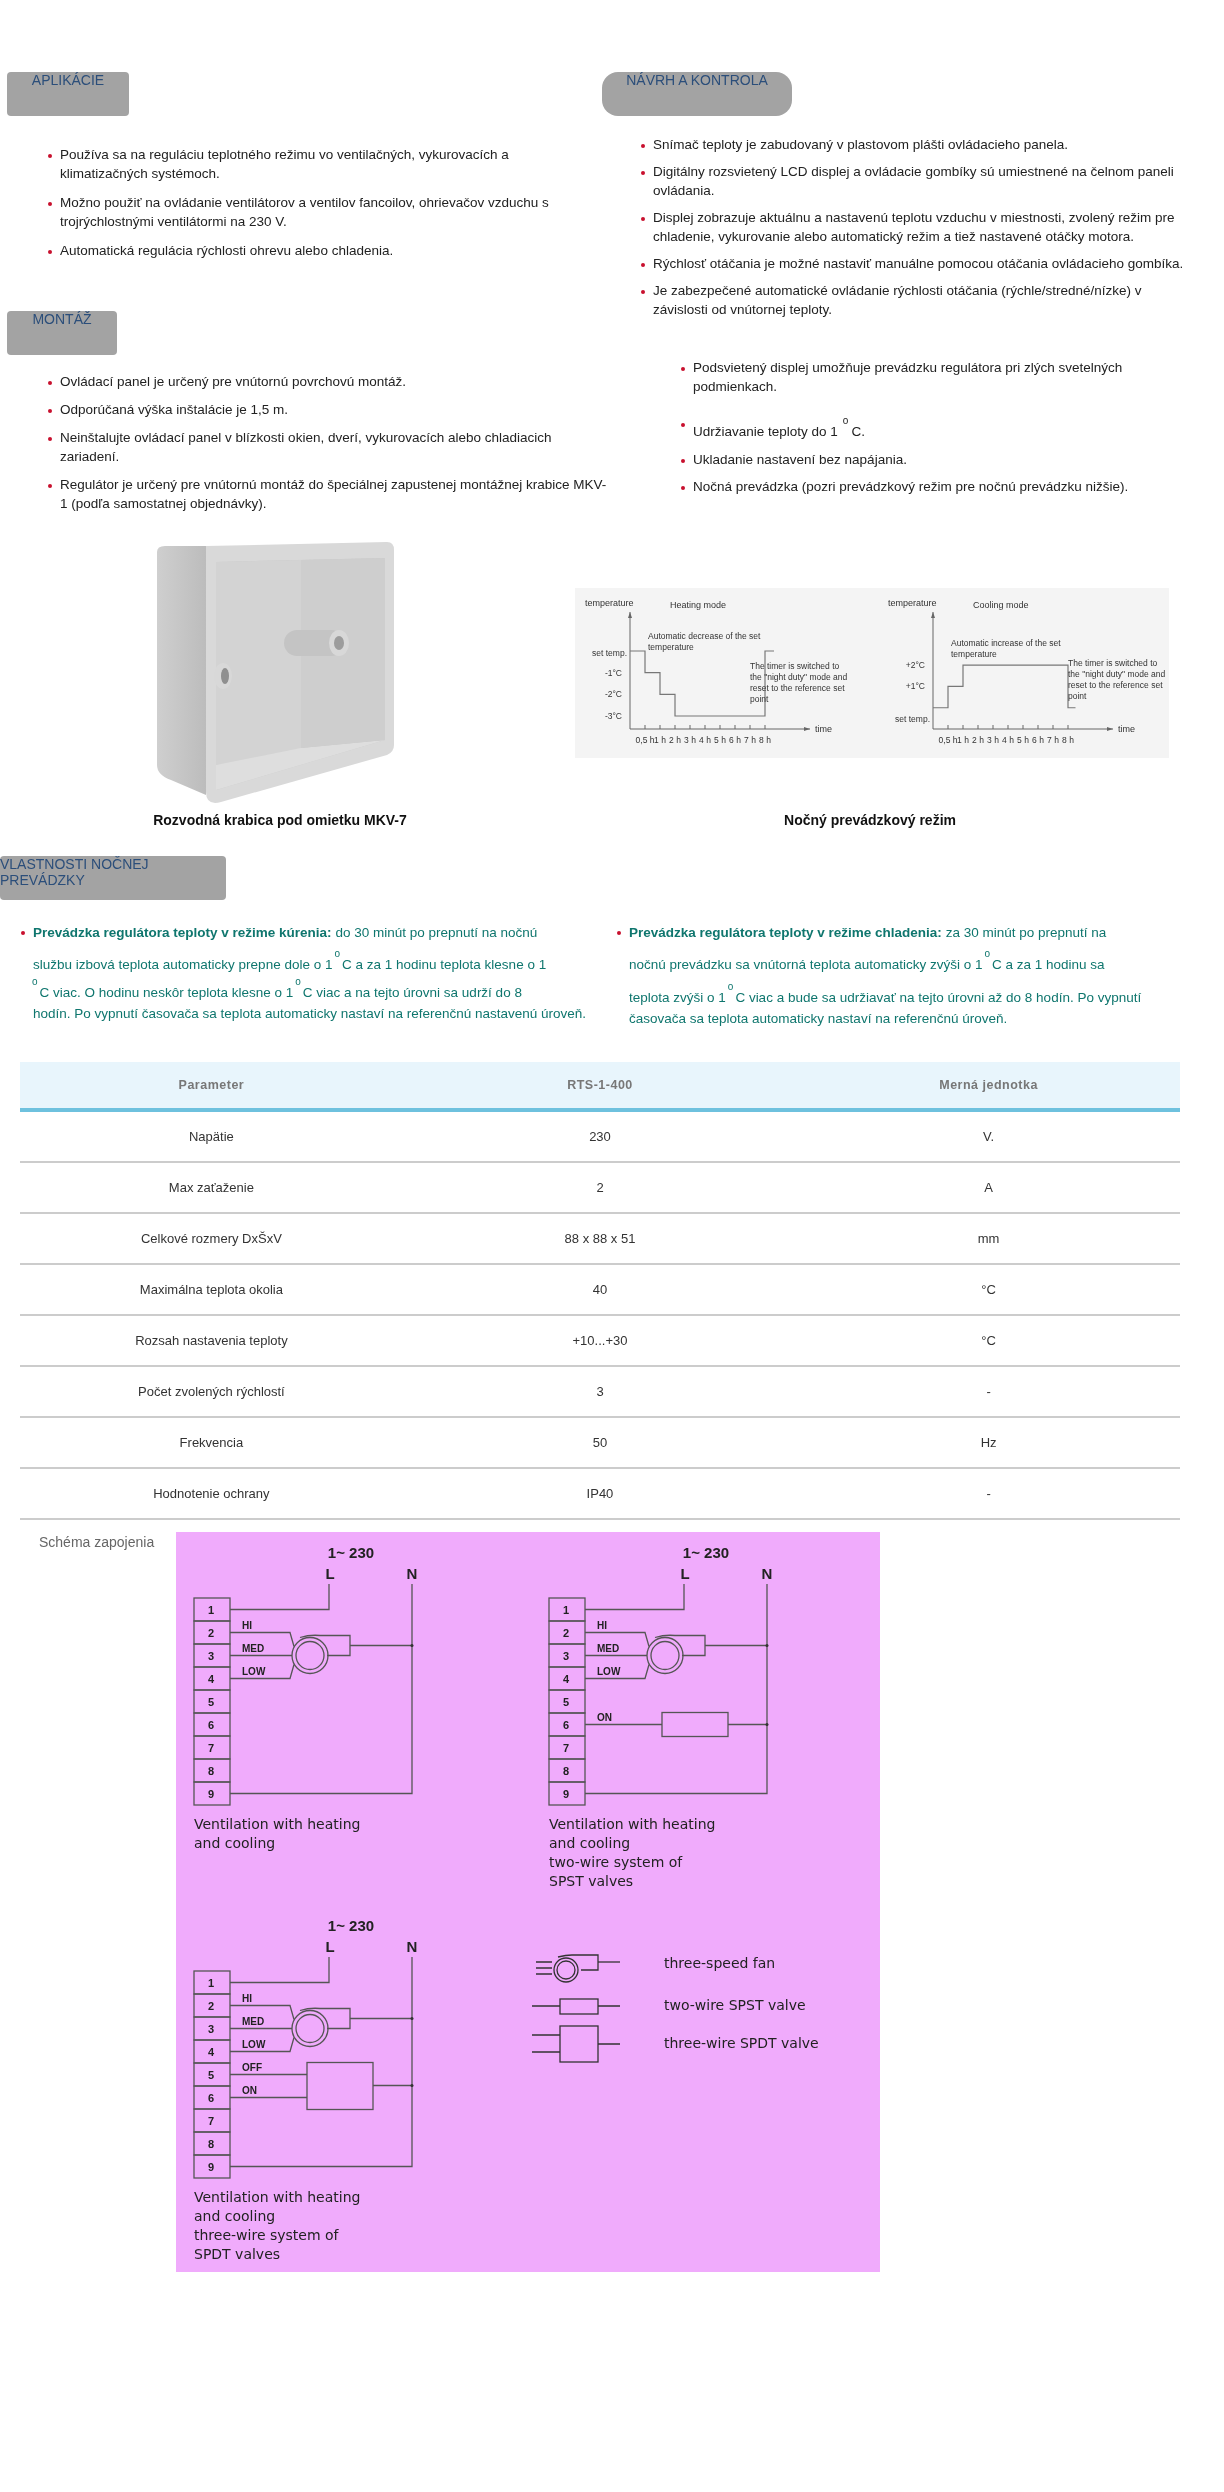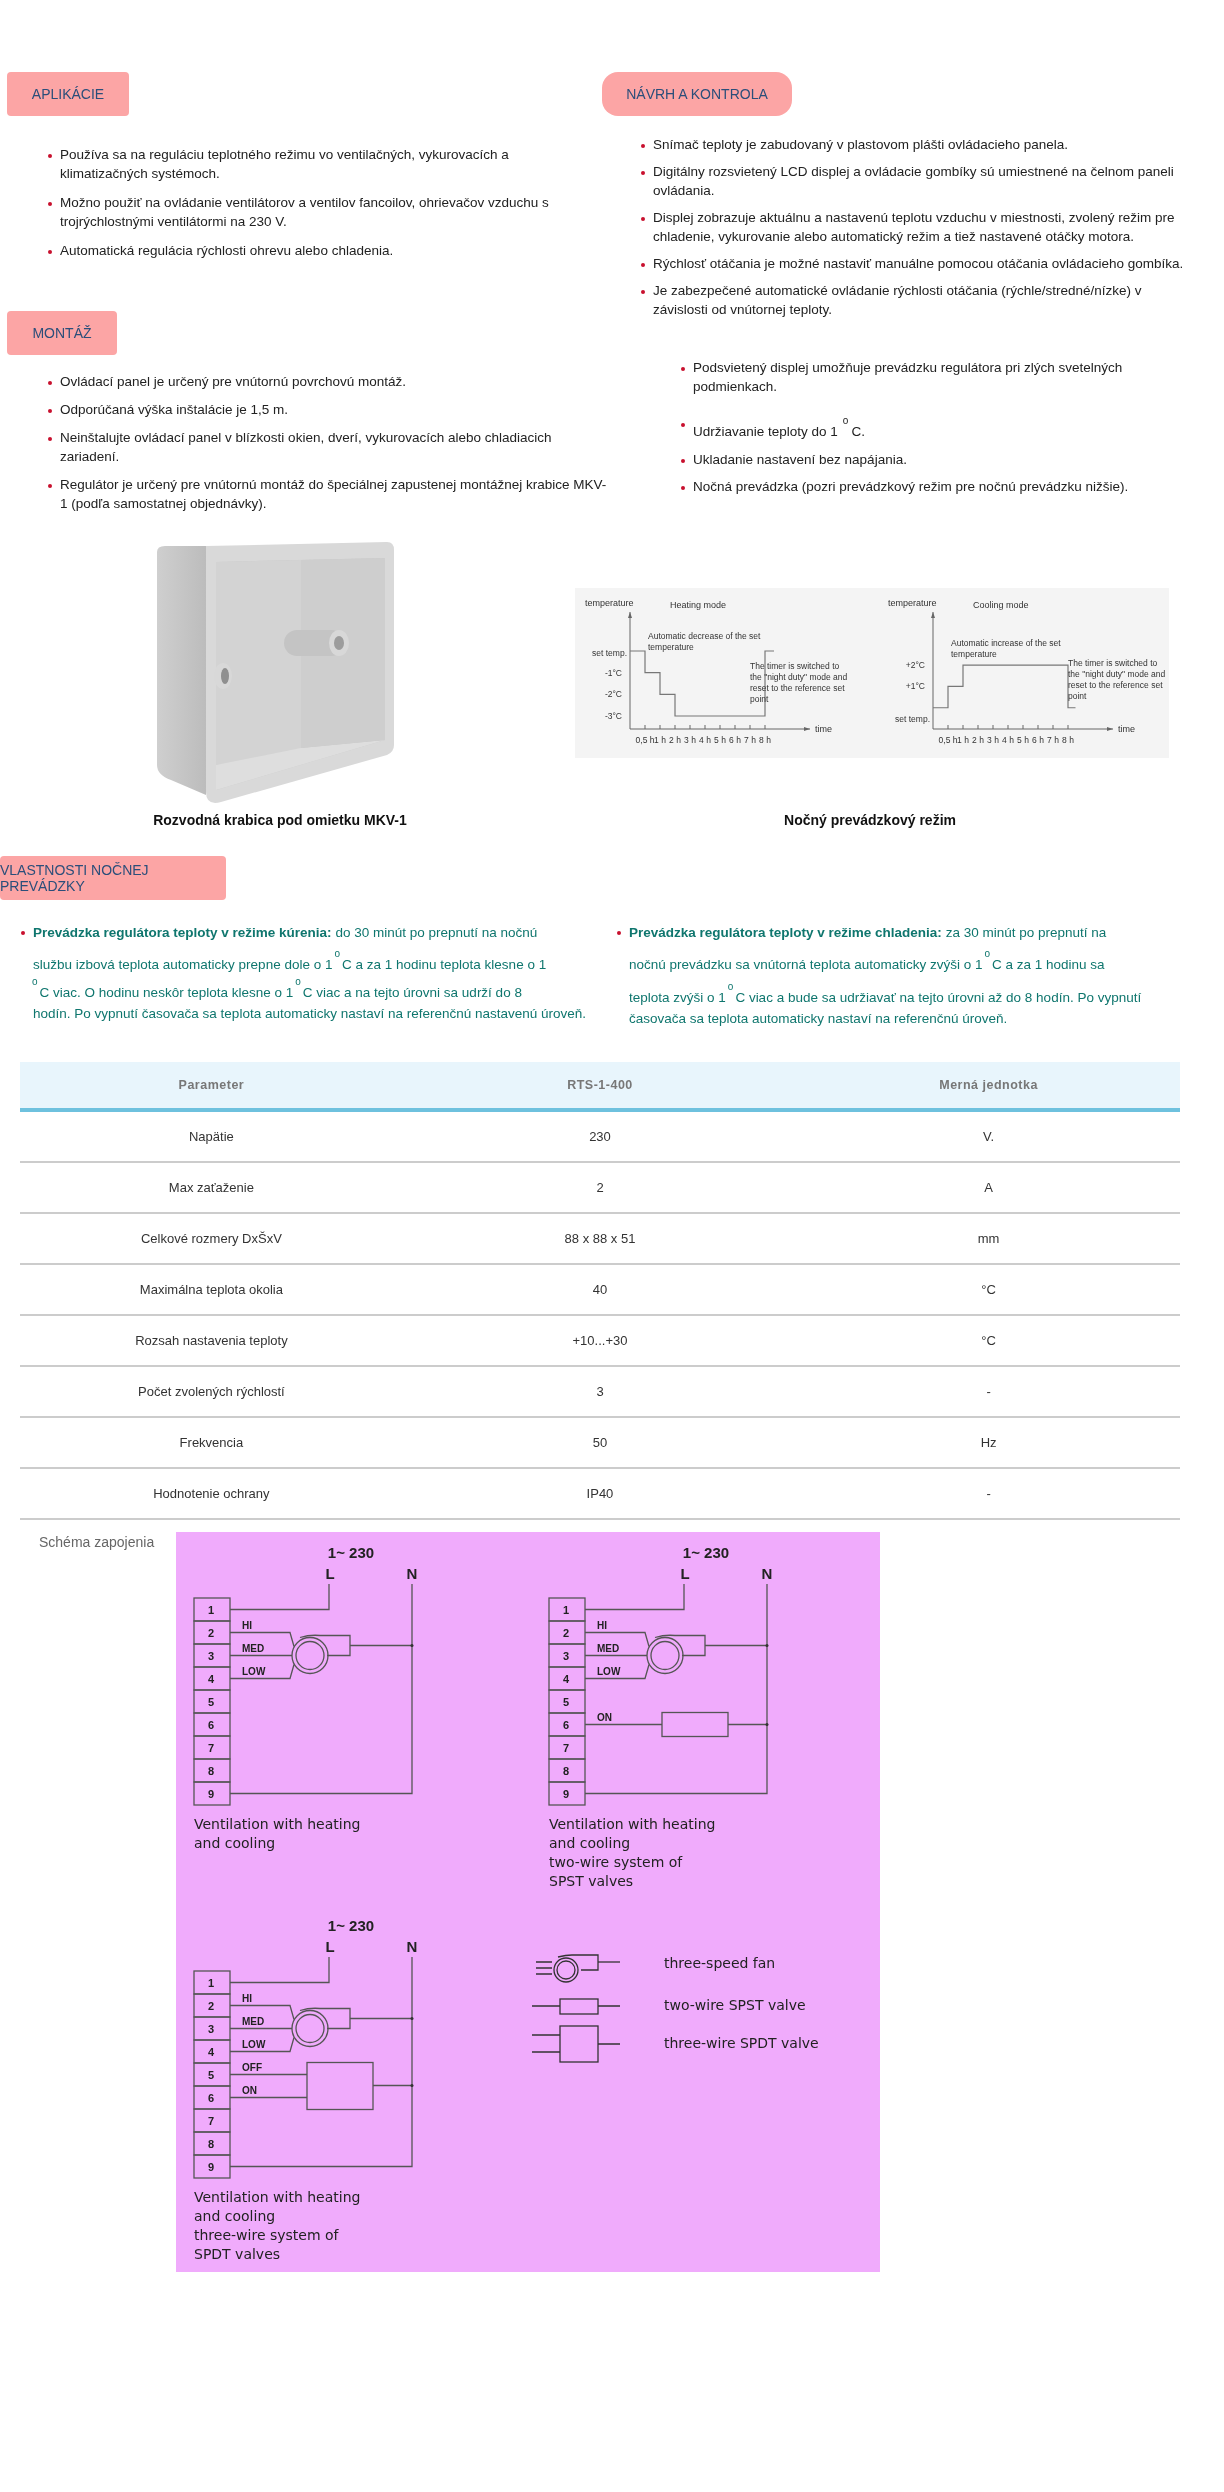--- a/index.html
+++ b/index.html
@@ -1,20 +1,20 @@
 <!DOCTYPE html>
 <html><head>
 <meta charset="utf-8">
 <style>
   html, body { margin: 0; padding: 0; background: #ffffff; }
   body { width: 1224px; height: 2492px; position: relative; overflow: hidden;
          font-family: "Liberation Sans", sans-serif; color: #222; }
   .abs { position: absolute; }
-  .tab { position: absolute; background: #fca5a5; border-radius: 4px;
-         color: #2b4e7a; font-size: 14px; display: flex; align-items: center; justify-content: center;
+  .tab { position: absolute; background: #a3a3a3; border-radius: 4px;
+         color: #2b4e7a; font-size: 14px; display: flex; align-items: flex-start; justify-content: center;
          letter-spacing: 0; }
   ul.bul { list-style: none; margin: 0; padding: 0; position: absolute; font-size: 13.5px; line-height: 19px; color: #222; }
   ul.bul li { position: relative; padding-left: 12px; margin-bottom: 10px; }
   ul.bul li::before { content: ""; position: absolute; left: 0; top: 9px; width: 4px; height: 4px;
                       border-radius: 50%; background: #c8102e; }
   .caption { position: absolute; font-weight: bold; font-size: 14px; color: #111; text-align: center; }
   .night p { margin: 0; }
   .night { position: absolute; font-size: 13.5px; line-height: 19px; color: #0f766e; padding-left: 12px; }
   .night::before { content: ""; position: absolute; left: 0; top: 9px; width: 4px; height: 4px;
                    border-radius: 50%; background: #c8102e; }
@@ -84,21 +84,21 @@
     <path d="M65 22 L150 20 L150 215 L65 225 Z" fill="#d3d3d3"></path>
     <path d="M65 225 L150 208 L234 200 L65 250 Z" fill="#dedede"></path>
     <path d="M150 20 L234 18 L234 200 L150 208 Z" fill="#cecece"></path>
     <rect x="133" y="90" width="60" height="26" rx="13" fill="#c4c4c4"></rect>
     <ellipse cx="188" cy="103" rx="10" ry="13" fill="#d8d8d8"></ellipse>
     <ellipse cx="188" cy="103" rx="5" ry="7" fill="#9c9c9c"></ellipse>
     <ellipse cx="72" cy="136" rx="9" ry="13" fill="#d8d8d8"></ellipse>
     <ellipse cx="74" cy="136" rx="4" ry="8" fill="#8f8f8f"></ellipse>
   </svg>
 </div>
-<div class="caption" style="left:130px;top:812px;width:300px;">Rozvodná krabica pod omietku MKV-1</div>
+<div class="caption" style="left:130px;top:812px;width:300px;">Rozvodná krabica pod omietku MKV-7</div>
 
 <div class="abs" style="left:575px;top:588px;width:594px;height:170px;background:#f4f4f4;">
   <svg id="nightsvg" width="594" height="170">
       <g transform="translate(0,0)">
         <line x1="55" y1="141" x2="235" y2="141" stroke="#666" stroke-width="1"></line>
         <line x1="55" y1="141" x2="55" y2="24" stroke="#666" stroke-width="1"></line>
         <path d="M235 141 l-6 -2 l0 4 z" fill="#666"></path>
         <path d="M55 24 l-2 6 l4 0 z" fill="#666"></path>
         <text x="10" y="18" font-size="9" fill="#333">temperature</text>
         <text x="95" y="20" font-size="9" fill="#333">Heating mode</text>

